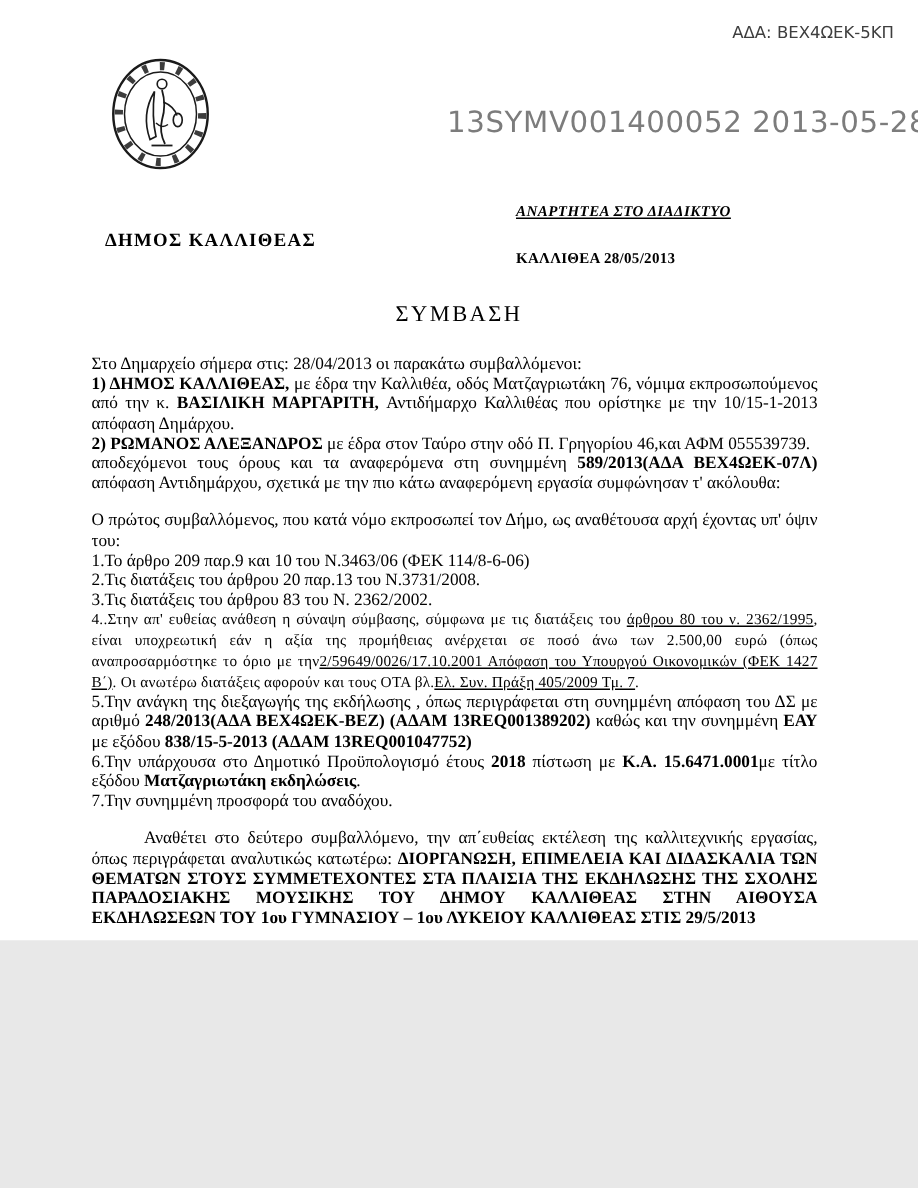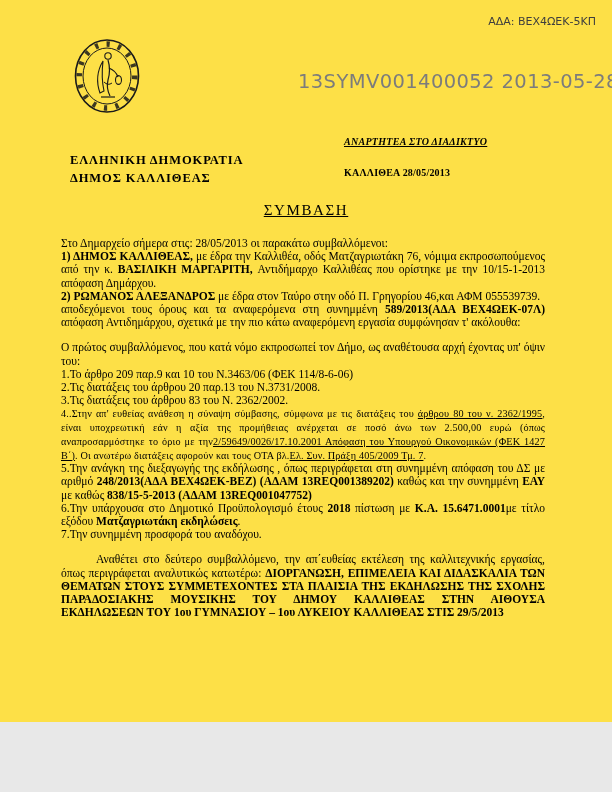--- a/index.html
+++ b/index.html
@@ -1,18 +1,18 @@
 <!DOCTYPE html>
 <html lang="el"><head>
 <meta charset="utf-8">
 <style>
   html,body { margin:0; padding:0; background:#e8e8e8; }
   .page {
-    position:relative; width:612px; height:722px; margin:0 auto;
-    background:#fde047; overflow:hidden; color:#000;
+    position:relative; width:612px; height:627px; margin:0 auto;
+    background:#ffffff; overflow:hidden; color:#000;
     font-family:"Liberation Serif", serif;
   }
   .ada {
     position:absolute; top:15px; right:16px;
     font-family:"DejaVu Sans", sans-serif; font-size:11px; color:#3e3e3e;
     white-space:nowrap;
   }
   .seal { position:absolute; top:38px; left:74px; width:66px; height:76px; }
   .stamp {
     position:absolute; top:70px; left:298px;
@@ -23,21 +23,21 @@
   .anartitea { font-style:italic; text-decoration:underline; margin-bottom:20px; letter-spacing:.3px; }
   .place-date { letter-spacing:.2px; }
   .hdr-left {
     position:absolute; top:151px; left:70px;
     font-weight:bold; font-size:12.5px; line-height:18px; letter-spacing:.9px;
   }
   .title {
     position:absolute; top:202px; left:0; width:612px; text-align:center;
     font-size:15px; letter-spacing:1.6px;
   }
-  .title span { text-decoration:underline; padding:0 4px; }
+  .title span { padding:0 4px; }
   .doc-body {
     position:absolute; top:237px; left:61px; width:484px;
     font-size:11.5px; line-height:13.2px; text-align:justify;
   }
   p.para { margin:0; }
   p.gap { margin-top:12px; }
   p.indent { text-indent:35px; }
   p.sans {
     font-family:Liberation Serif, serif;
     font-size:10.2px; line-height:13.7px; letter-spacing:.15px;
@@ -68,37 +68,36 @@
   </div>
 
   <div class="stamp">13SYMV001400052 2013-05-28</div>
 
   <div class="hdr-right">
     <div class="anartitea">ΑΝΑΡΤΗΤΕΑ ΣΤΟ ΔΙΑΔΙΚΤΥΟ</div>
     <div class="place-date">ΚΑΛΛΙΘΕΑ 28/05/2013</div>
   </div>
 
   <div class="hdr-left">
-    <div>ΕΛΛΗΝΙΚΗ ΔΗΜΟΚΡΑΤΙΑ</div>
     <div>ΔΗΜΟΣ ΚΑΛΛΙΘΕΑΣ</div>
   </div>
 
   <div class="title">
     <span>ΣΥΜΒΑΣΗ</span>
   </div>
 
   <div class="doc-body">
-      <p class="para"><span>Στο Δημαρχείο σήμερα στις: 28/05/2013  οι παρακάτω συμβαλλόμενοι:</span></p>
+      <p class="para"><span>Στο Δημαρχείο σήμερα στις: 28/04/2013  οι παρακάτω συμβαλλόμενοι:</span></p>
       <p class="para"><span class="b">1) ΔΗΜΟΣ ΚΑΛΛΙΘΕΑΣ, </span><span>με έδρα την Καλλιθέα, οδός Ματζαγριωτάκη 76, νόμιμα εκπροσωπούμενος από την κ. </span><span class="b">ΒΑΣΙΛΙΚΗ ΜΑΡΓΑΡΙΤΗ, </span><span>Αντιδήμαρχο Καλλιθέας που ορίστηκε με την 10/15-1-2013 απόφαση Δημάρχου.</span></p>
       <p class="para"><span class="b">2) ΡΩΜΑΝΟΣ ΑΛΕΞΑΝΔΡΟΣ </span><span>με έδρα στον Ταύρο στην οδό Π. Γρηγορίου 46,και ΑΦΜ 055539739.</span></p>
       <p class="para"><span>αποδεχόμενοι τους όρους και τα αναφερόμενα στη  συνημμένη </span><span class="b">589/2013(ΑΔΑ ΒΕΧ4ΩΕΚ-07Λ)</span><span> απόφαση Αντιδημάρχου, σχετικά με την πιο κάτω αναφερόμενη εργασία συμφώνησαν τ' ακόλουθα:</span></p>
       <p class="para gap"><span>Ο πρώτος συμβαλλόμενος, που κατά νόμο εκπροσωπεί τον Δήμο, ως αναθέτουσα αρχή έχοντας υπ' όψιν του:</span></p>
       <p class="para"><span>1.Το άρθρο 209 παρ.9 και 10 του Ν.3463/06 (ΦΕΚ 114/8-6-06)</span></p>
       <p class="para"><span>2.Τις διατάξεις του άρθρου 20 παρ.13 του Ν.3731/2008.</span></p>
       <p class="para"><span>3.Τις διατάξεις του άρθρου 83 του Ν. 2362/2002.</span></p>
       <p class="para sans"><span>4..Στην απ' ευθείας ανάθεση η σύναψη σύμβασης, σύμφωνα με τις διατάξεις του </span><span class="u">άρθρου 80 του ν. 2362/1995</span><span>, είναι υποχρεωτική εάν η αξία της προμήθειας ανέρχεται σε ποσό άνω των 2.500,00 ευρώ (όπως αναπροσαρμόστηκε το όριο με την</span><span class="u">2/59649/0026/17.10.2001 Απόφαση του Υπουργού Οικονομικών (ΦΕΚ 1427 Β΄)</span><span>. Οι ανωτέρω διατάξεις αφορούν και τους ΟΤΑ βλ.</span><span class="u">Ελ. Συν. Πράξη 405/2009 Τμ. 7</span><span>.</span></p>
-      <p class="para"><span>5.Την ανάγκη  της διεξαγωγής της εκδήλωσης , όπως περιγράφεται στη συνημμένη  απόφαση του ΔΣ με αριθμό </span><span class="b">248/2013(ΑΔΑ ΒΕΧ4ΩΕΚ-ΒΕΖ) (ΑΔΑΜ 13REQ001389202)</span><span> καθώς και την συνημμένη </span><span class="b">ΕΑΥ</span><span> με καθώς </span><span class="b">838/15-5-2013 (ΑΔΑΜ 13REQ001047752)</span></p>
+      <p class="para"><span>5.Την ανάγκη  της διεξαγωγής της εκδήλωσης , όπως περιγράφεται στη συνημμένη  απόφαση του ΔΣ με αριθμό </span><span class="b">248/2013(ΑΔΑ ΒΕΧ4ΩΕΚ-ΒΕΖ) (ΑΔΑΜ 13REQ001389202)</span><span> καθώς και την συνημμένη </span><span class="b">ΕΑΥ</span><span> με εξόδου </span><span class="b">838/15-5-2013 (ΑΔΑΜ 13REQ001047752)</span></p>
       <p class="para"><span>6.Την υπάρχουσα στο Δημοτικό Προϋπολογισμό έτους </span><span class="b">2018</span><span> πίστωση με </span><span class="b">Κ.Α. 15.6471.0001</span><span>με τίτλο εξόδου </span><span class="b">Ματζαγριωτάκη εκδηλώσεις</span><span>.</span></p>
       <p class="para"><span>7.Την συνημμένη προσφορά του αναδόχου.</span></p>
       <p class="para indent gap"><span>Αναθέτει στο δεύτερο συμβαλλόμενο, την  απ΄ευθείας εκτέλεση  της  καλλιτεχνικής  εργασίας, όπως  περιγράφεται  αναλυτικώς  κατωτέρω:  </span><span class="b">ΔΙΟΡΓΑΝΩΣΗ, ΕΠΙΜΕΛΕΙΑ ΚΑΙ ΔΙΔΑΣΚΑΛΙΑ ΤΩΝ ΘΕΜΑΤΩΝ ΣΤΟΥΣ ΣΥΜΜΕΤΕΧΟΝΤΕΣ ΣΤΑ ΠΛΑΙΣΙΑ ΤΗΣ ΕΚΔΗΛΩΣΗΣ ΤΗΣ ΣΧΟΛΗΣ ΠΑΡΑΔΟΣΙΑΚΗΣ ΜΟΥΣΙΚΗΣ ΤΟΥ ΔΗΜΟΥ ΚΑΛΛΙΘΕΑΣ ΣΤΗΝ ΑΙΘΟΥΣΑ ΕΚΔΗΛΩΣΕΩΝ ΤΟΥ 1ου ΓΥΜΝΑΣΙΟΥ – 1ου ΛΥΚΕΙΟΥ ΚΑΛΛΙΘΕΑΣ ΣΤΙΣ 29/5/2013</span></p>
     </div>
 
 </div>
 
 </body></html>

